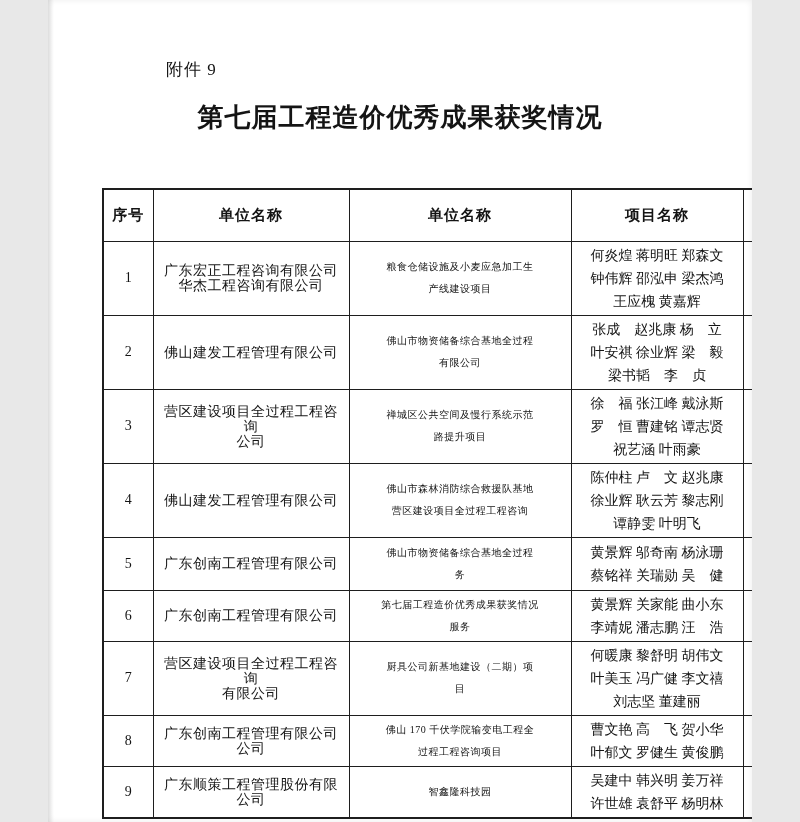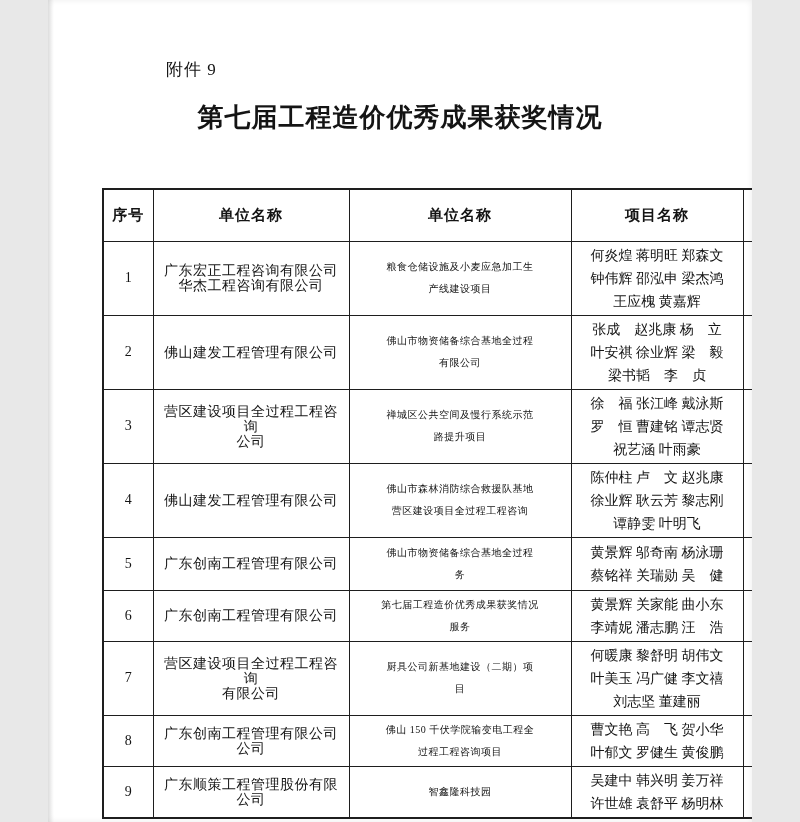--- a/index.html
+++ b/index.html
@@ -149,21 +149,21 @@
 目</td>
         <td class="c-people">何暖康 黎舒明 胡伟文
 叶美玉 冯广健 李文禧
 刘志坚 董建丽</td>
         <td class="c-rank">3</td>
       </tr>
       <tr style="height:45px">
         <td class="c-no">8</td>
         <td class="c-unit">广东创南工程管理有限公司
 公司</td>
-        <td class="c-project">佛山 150 千伏学院输变电工程全
+        <td class="c-project">佛山 170 千伏学院输变电工程全
 过程工程咨询项目</td>
         <td class="c-people">曹文艳 高　飞 贺小华
 叶郁文 罗健生 黄俊鹏</td>
         <td class="c-rank">3</td>
       </tr>
       <tr style="height:48px">
         <td class="c-no">9</td>
         <td class="c-unit">广东顺策工程管理股份有限
 公司</td>
         <td class="c-project">智鑫隆科技园</td>

